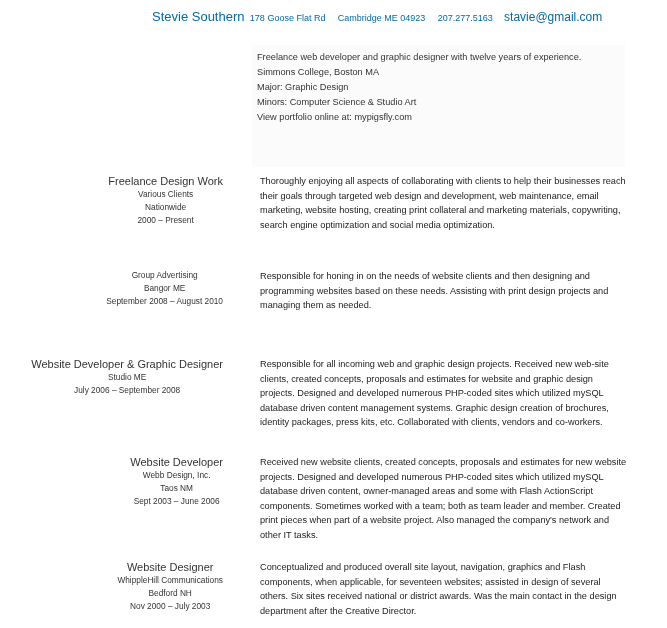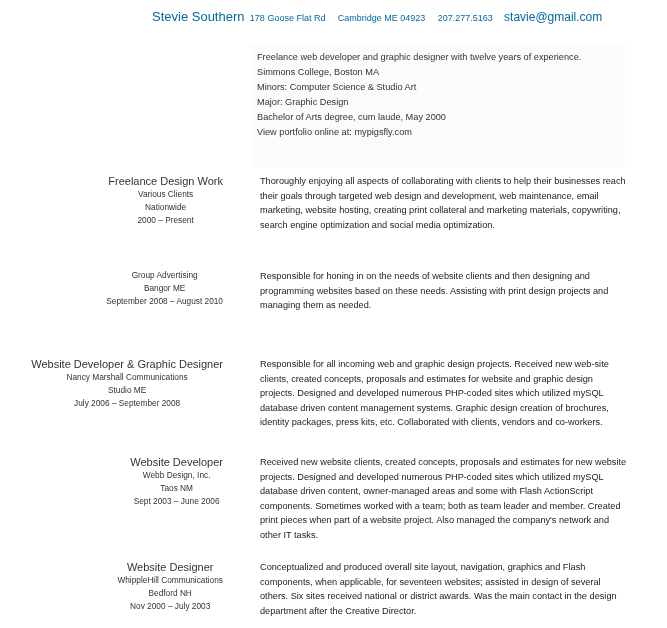--- a/index.html
+++ b/index.html
@@ -48,23 +48,22 @@
   <span class="small gap">Cambridge ME 04923</span>
   <span class="small gap">207.277.5163</span>
   <span class="email">stavie@gmail.com</span>
 </div>
 
 <div class="summary-box"></div>
 <div class="summary">
   <div class="intro">Freelance web developer and graphic designer with twelve years of experience.</div>
   <div class="edu">
     <div>Simmons College, Boston MA</div>
+    <div>Major: Graphic Design</div>
     <div>Minors: Computer Science &amp; Studio Art</div>
-    <div>Major: Graphic Design</div>
-    <div>Bachelor of Arts degree, cum laude, May 2000</div>
   </div>
   <div class="portfolio">View portfolio online at: mypigsfly.com</div>
 </div>
 
 <div class="job" style="top:174px;">
   <div class="left">
     <div class="title">Freelance Design Work</div>
     <div class="meta">Various Clients</div>
     <div class="meta">Nationwide</div>
     <div class="meta">2000 – Present</div>
@@ -77,21 +76,20 @@
     <div class="meta">Group Advertising</div>
     <div class="meta">Bangor ME</div>
     <div class="meta">September 2008 – August 2010</div>
   </div>
   <div class="desc">Responsible for honing in on the needs of website clients and then designing and programming websites based on these needs. Assisting with print design projects and managing them as needed.</div>
 </div>
 
 <div class="job" style="top:357px;">
   <div class="left">
     <div class="title">Website Developer &amp; Graphic Designer</div>
-    <div class="meta">Nancy Marshall Communications</div>
     <div class="meta">Studio ME</div>
     <div class="meta">July 2006 – September 2008</div>
   </div>
   <div class="desc">Responsible for all incoming web and graphic design projects. Received new web-site clients, created concepts, proposals and estimates for website and graphic design projects. Designed and developed numerous PHP-coded sites which utilized mySQL database driven content management systems. Graphic design creation of brochures, identity packages, press kits, etc. Collaborated with clients, vendors and co-workers.</div>
 </div>
 
 <div class="job" style="top:455px;">
   <div class="left">
     <div class="title">Website Developer</div>
     <div class="meta">Webb Design, Inc.</div>

